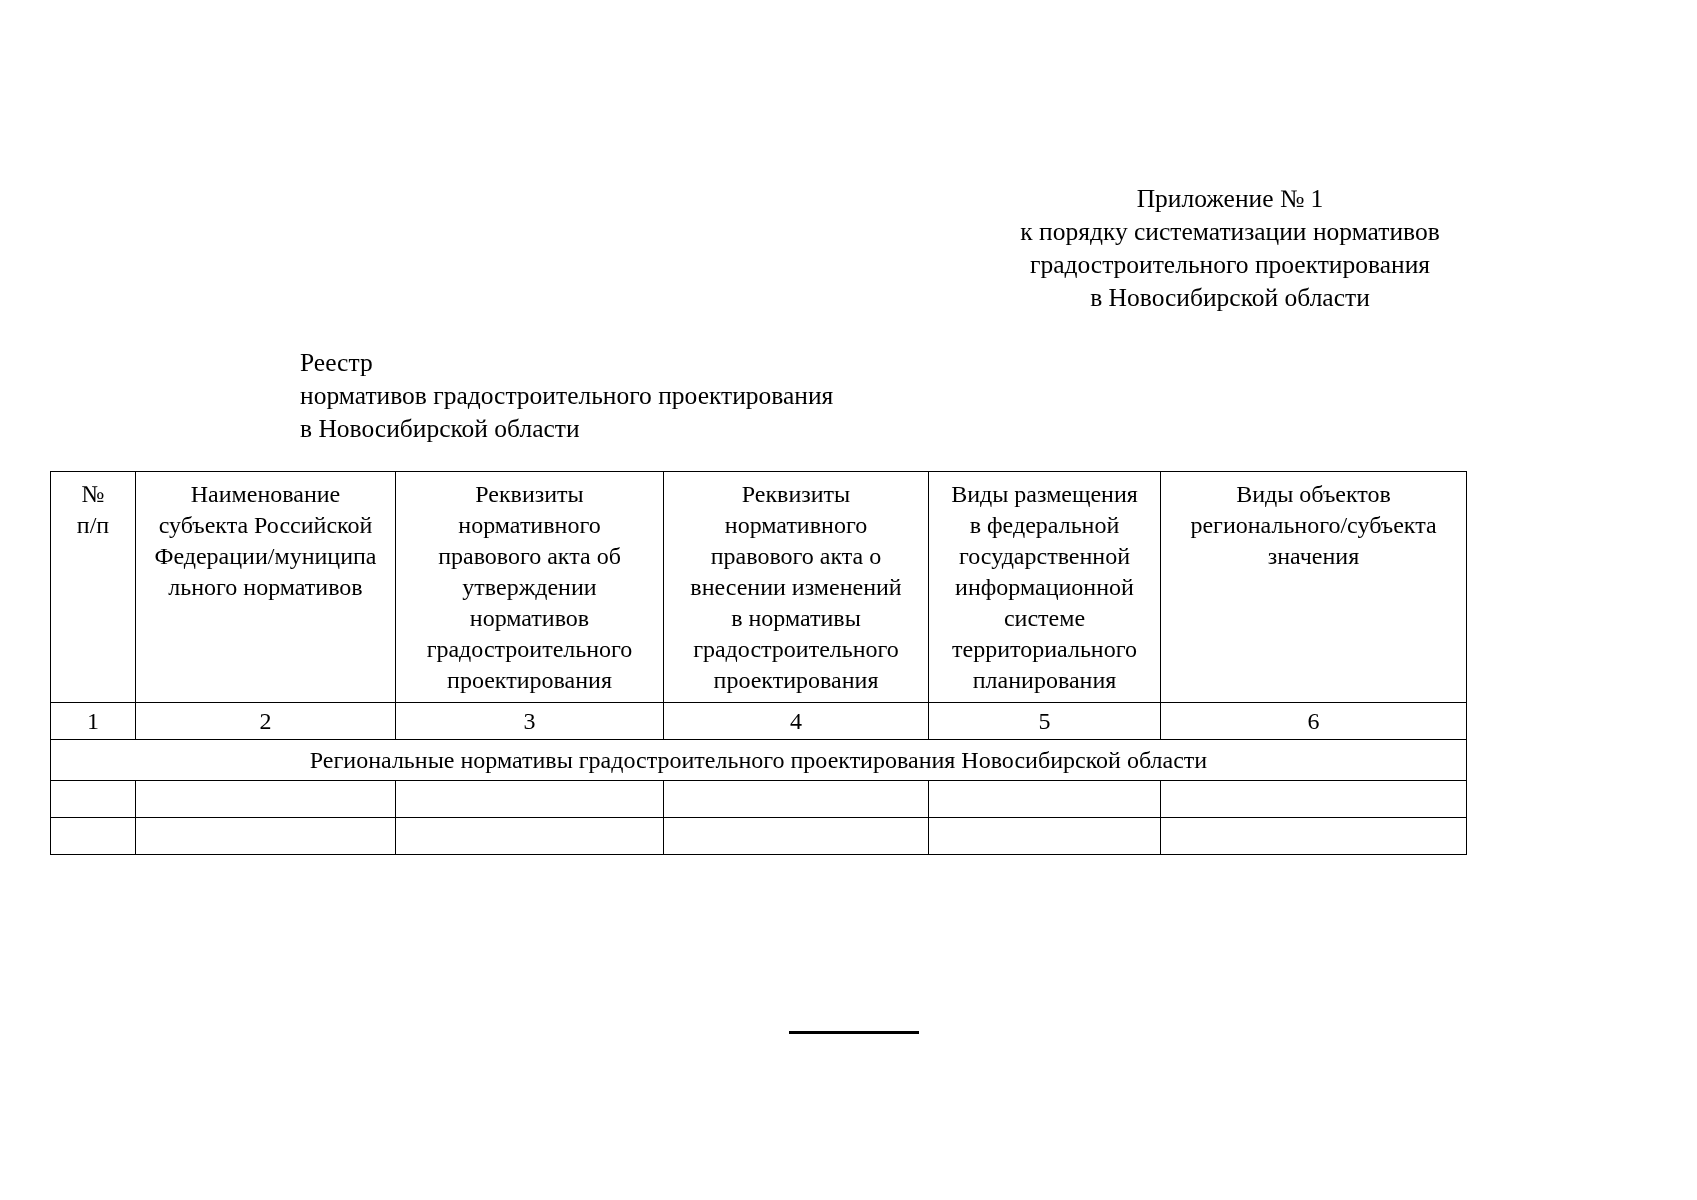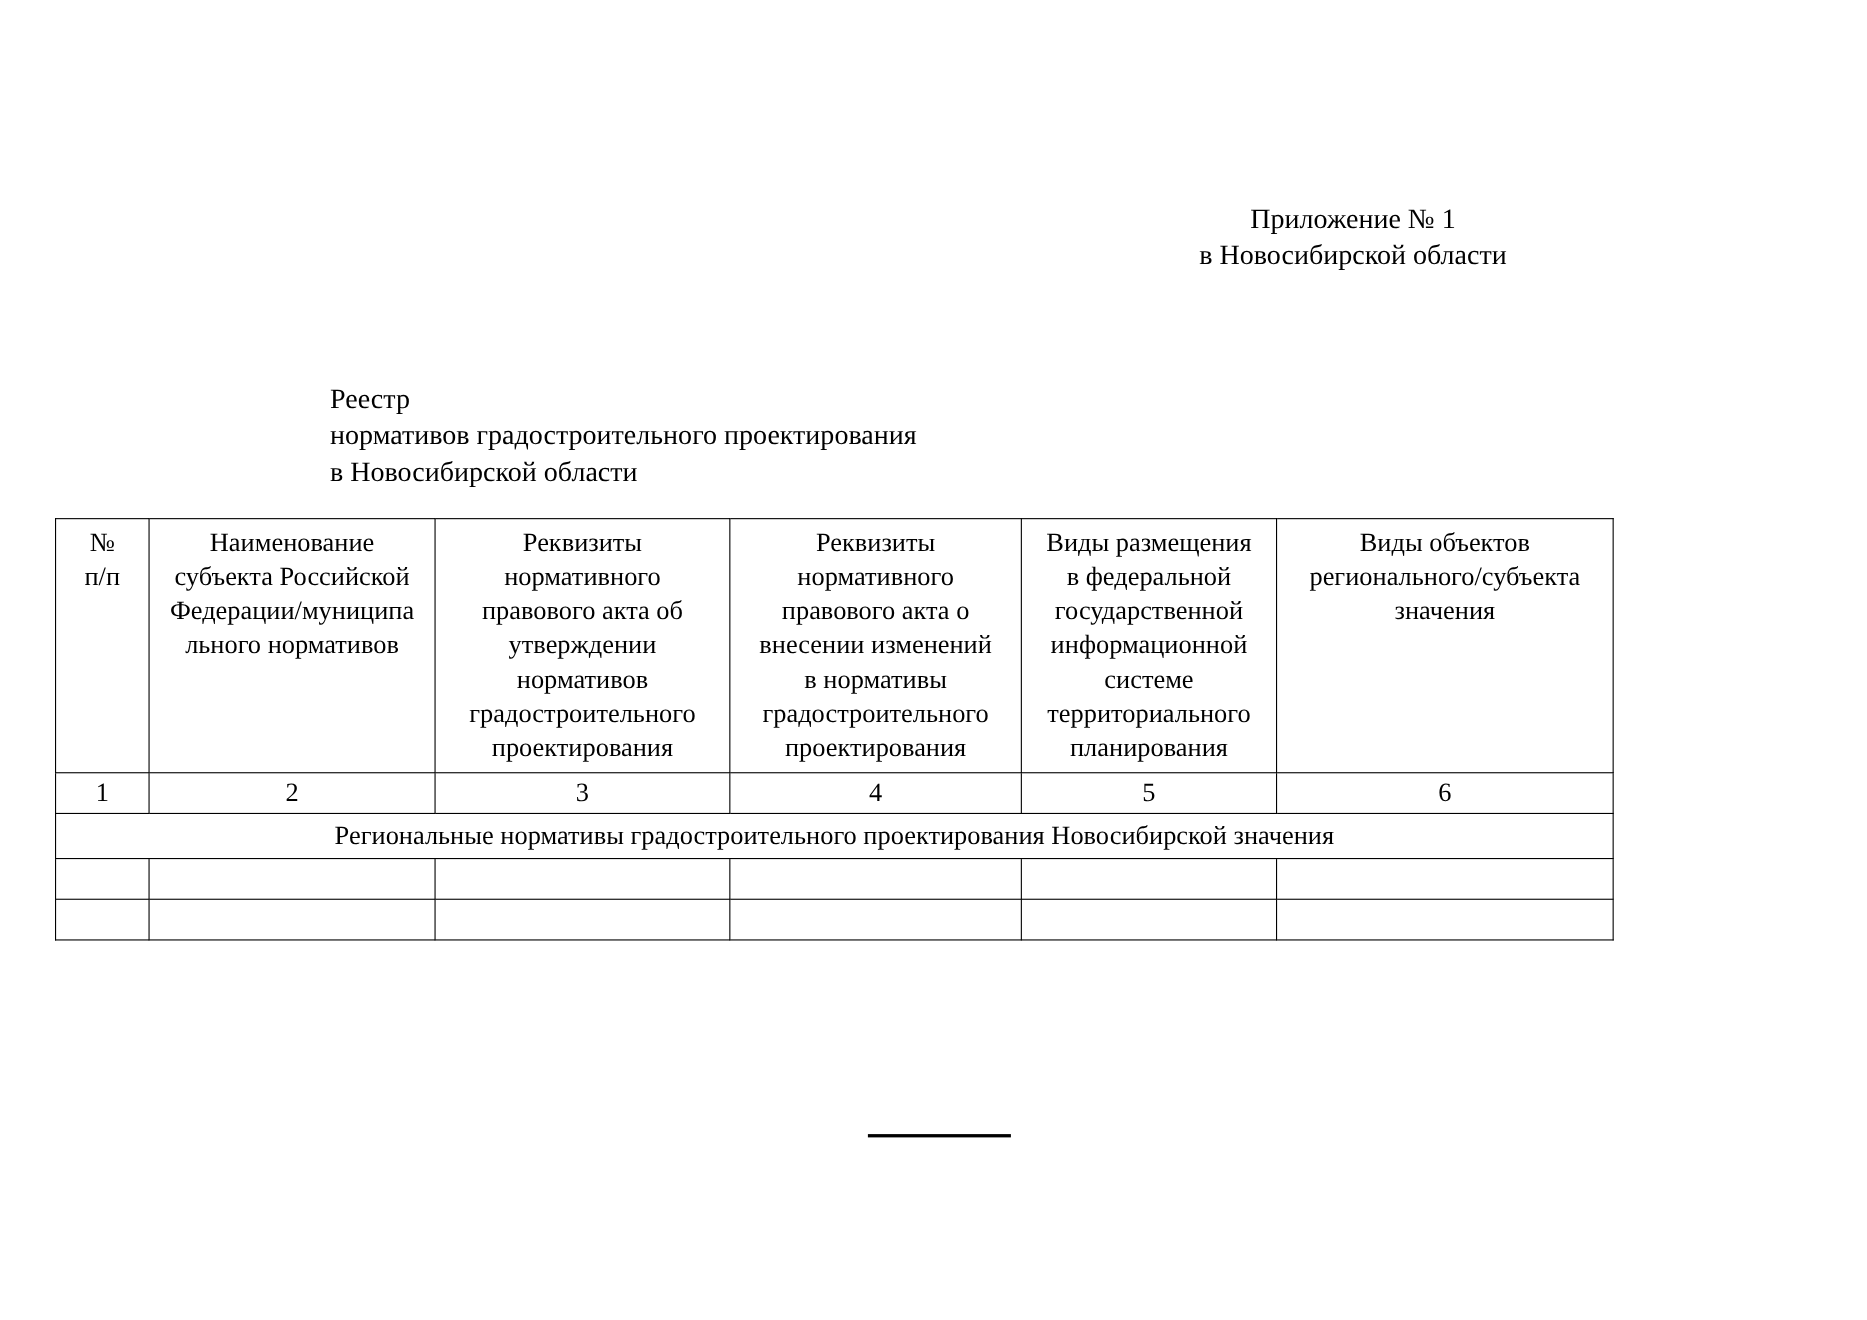--- a/index.html
+++ b/index.html
@@ -100,20 +100,22 @@
     border-top: 3px solid #000000;
   }
 </style>
 </head>
 <body>
 
 <div class="page">
 
   <div class="appendix-block">
     <div>Приложение № 1</div>
+    <div>к порядку систематизации нормативов</div>
+    <div>градостроительного проектирования</div>
     <div>в Новосибирской области</div>
   </div>
 
   <div class="doc-title">
     <div>Реестр</div>
     <div>нормативов градостроительного проектирования</div>
     <div>в Новосибирской области</div>
   </div>
 
   <table class="registry-table">
@@ -175,21 +177,21 @@
       <tr>
         <td class="numrow">1</td>
         <td class="numrow">2</td>
         <td class="numrow">3</td>
         <td class="numrow">4</td>
         <td class="numrow">5</td>
         <td class="numrow">6</td>
       </tr>
 
       <tr>
-        <td class="section" colspan="6">Региональные нормативы градостроительного проектирования Новосибирской значения</td>
+        <td class="section" colspan="6">Региональные нормативы градостроительного проектирования Новосибирской области</td>
       </tr>
       <tr>
         <td class="empty"></td>
         <td class="empty"></td>
         <td class="empty"></td>
         <td class="empty"></td>
         <td class="empty"></td>
         <td class="empty"></td>
       </tr>
 

